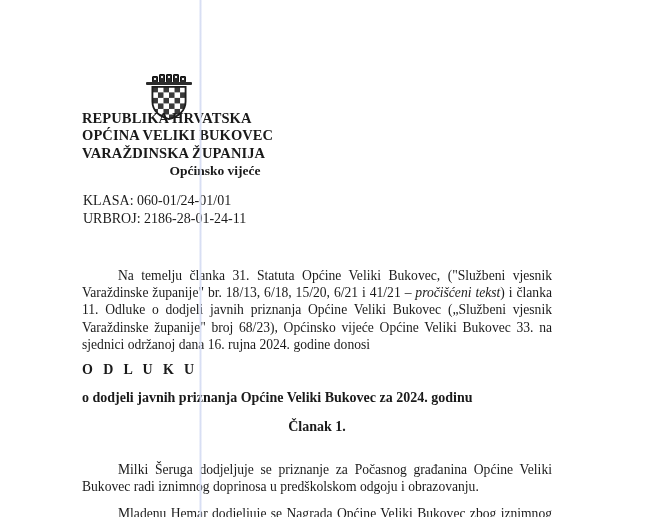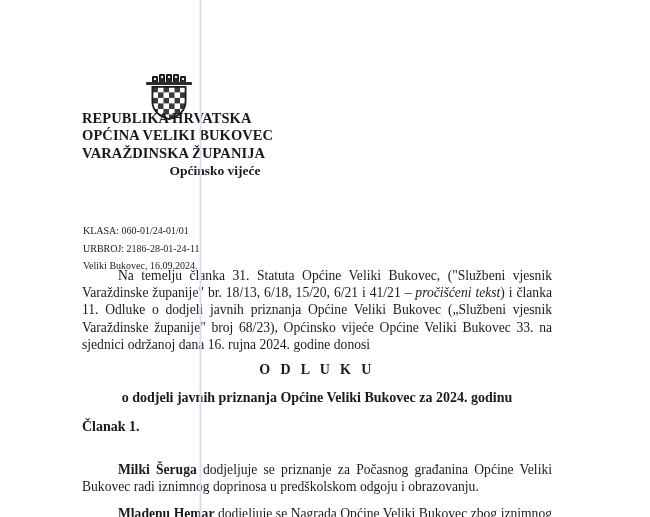--- a/index.html
+++ b/index.html
@@ -113,68 +113,66 @@
     font-size: 13.5px;
     letter-spacing: 0;
     padding-left: 6px;
   }
 
   
   .refblock {
     position: absolute;
     left: 83px;
     top: 192px;
-    font-size: 10px;
+    font-size: 14px;
     line-height: 17.6px;
-    margin-top: 30px;
   }
 
   
   .para {
     position: absolute;
     left: 82px;
     width: 470px;
     font-size: 13.6px;
     line-height: 17.4px;
     text-align: justify;
     text-justify: inter-word;
   }
   .para .ind { display: inline-block; width: 36px; }
   .para i { }
-  .para b { font-weight: bold; }
+  .para b { font-weight: normal; }
 
   #para-preamble { top: 253px; }
   #para-milka { top: 447px; }
   #para-mladen { top: 491px; }
 
   
   .title-block {
     position: absolute;
     left: 82px;
     top: 362px;
     width: 470px;
-    text-align: center;
   }
   .title-main {
     font-weight: bold;
     font-size: 14px;
     letter-spacing: 3.4px;
   }
   .title-sub {
     font-weight: bold;
     font-size: 14px;
     margin-top: 12px;
   }
 
   .article-heading {
     position: absolute;
     left: 82px;
     top: 419px;
     width: 470px;
-    text-align: left;
+    text-align: center;
     font-weight: bold;
     font-size: 14px;
   }
 </style>
 </head>
 <body>
 
 <div class="page">
 
   <div class="scan-line"></div>
@@ -237,21 +235,20 @@
   <div class="letterhead">
     <div>REPUBLIKA HRVATSKA</div>
     <div>OPĆINA VELIKI BUKOVEC</div>
     <div>VARAŽDINSKA ŽUPANIJA</div>
     <div class="sub">Općinsko vijeće</div>
   </div>
 
   <div class="refblock">
     <div>KLASA: 060-01/24-01/01</div>
     <div>URBROJ: 2186-28-01-24-11</div>
-    <div>Veliki Bukovec, 16.09.2024.</div>
   </div>
 
   <p class="para" id="para-preamble"><span class="ind"></span><span>Na temelju  članka 31. Statuta Općine Veliki Bukovec, ("Službeni vjesnik Varaždinske županije" br. 18/13, 6/18, 15/20, 6/21 i 41/21 – </span><i>pročišćeni tekst</i><span>) i članka 11. Odluke o dodjeli javnih priznanja Općine Veliki Bukovec („Službeni vjesnik Varaždinske županije" broj 68/23), Općinsko vijeće Općine Veliki Bukovec 33. na sjednici održanoj dana 16. rujna 2024. godine donosi</span></p>
 
   <div class="title-block">
     <div class="title-main">O D L U K U</div>
     <div class="title-sub">o dodjeli javnih priznanja Općine Veliki Bukovec za 2024. godinu</div>
   </div>
 
   <div class="article-heading">Članak 1.</div>

